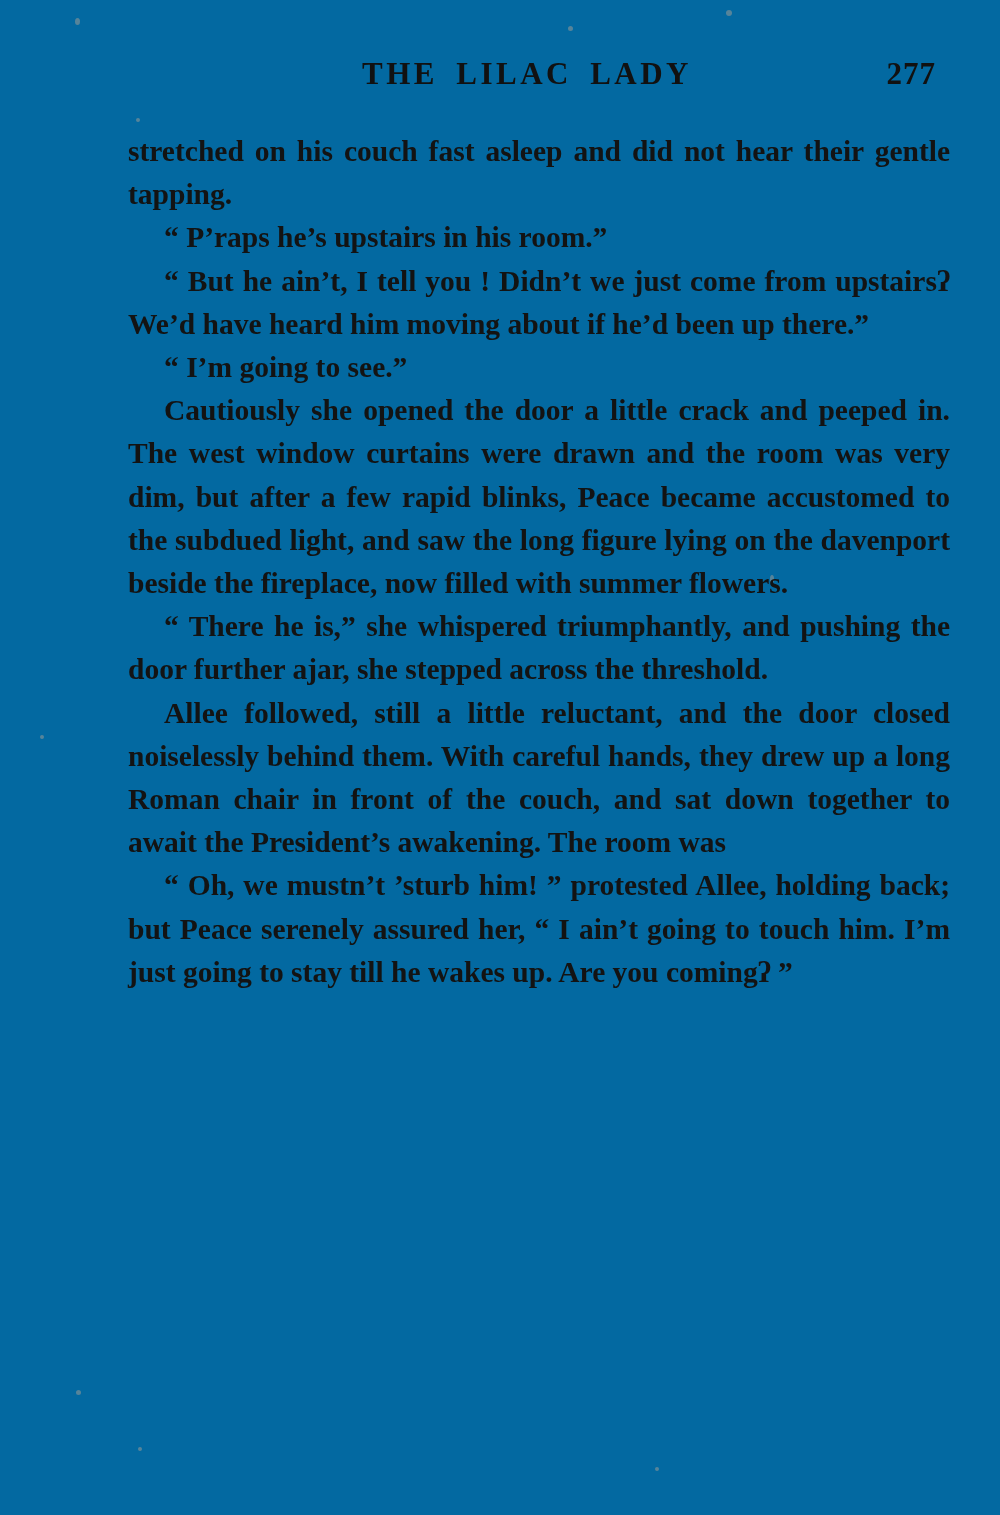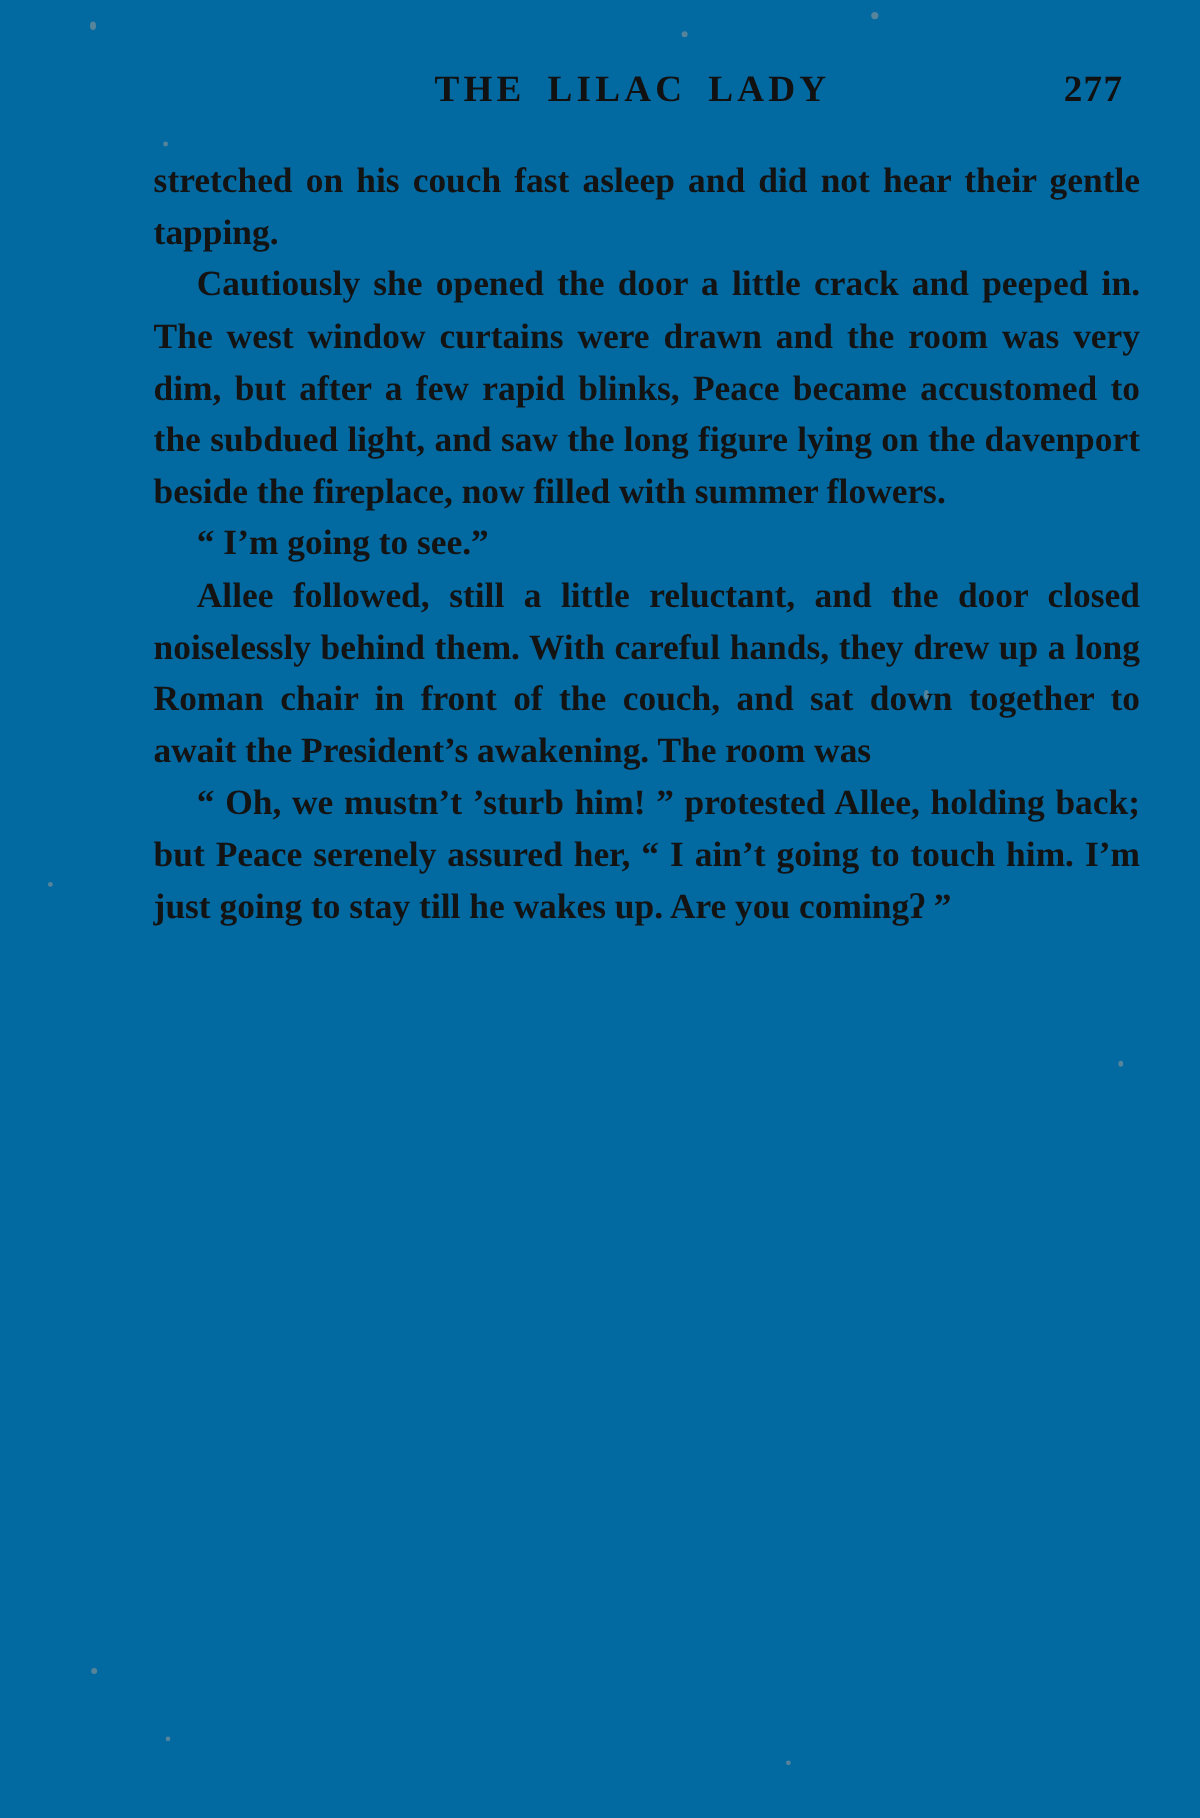--- a/index.html
+++ b/index.html
@@ -99,19 +99,22 @@
   <div class="speck" style="left:655px; top:1467px; width:4px; height:4px;"></div>
   <div class="speck" style="left:40px;  top:735px; width:4px; height:4px;"></div>
 
   <div class="header">
     <span class="running-title">THE LILAC LADY</span>
     <span class="folio">277</span>
   </div>
 
   <div class="body-text">
       <p class="">stretched on his couch fast asleep and did not hear their gentle tapping.</p>
+      <p class="indent">“ P’raps he’s upstairs in his room.”</p>
+      <p class="indent">“ But he ain’t, I tell you !  Didn’t we just come from upstairsʔ  We’d have heard him moving about if he’d been up there.”</p>
+      <p class="indent">“ I’m going to see.”</p>
       <p class="indent">Cautiously she opened the door a little crack and peeped in.  The west window curtains were drawn and the room was very dim, but after a few rapid blinks, Peace became accustomed to the subdued light, and saw the long figure lying on the davenport beside the fireplace, now filled with summer flowers.</p>
-      <p class="indent">“ I’m going to see.”</p>
+      <p class="indent">“ There he is,” she whispered triumphantly, and pushing the door further ajar, she stepped across the threshold.</p>
       <p class="indent">Allee followed, still a little reluctant, and the door closed noiselessly behind them.  With careful hands, they drew up a long Roman chair in front of the couch, and sat down together to await the President’s awakening.  The room was</p>
       <p class="indent">“ Oh, we mustn’t ’sturb him! ” protested Allee, holding back; but Peace serenely assured her, “ I ain’t going to touch him.  I’m just going to stay till he wakes up.  Are you comingʔ ”</p>
     </div>
 
 </div>
 
 </body></html>

